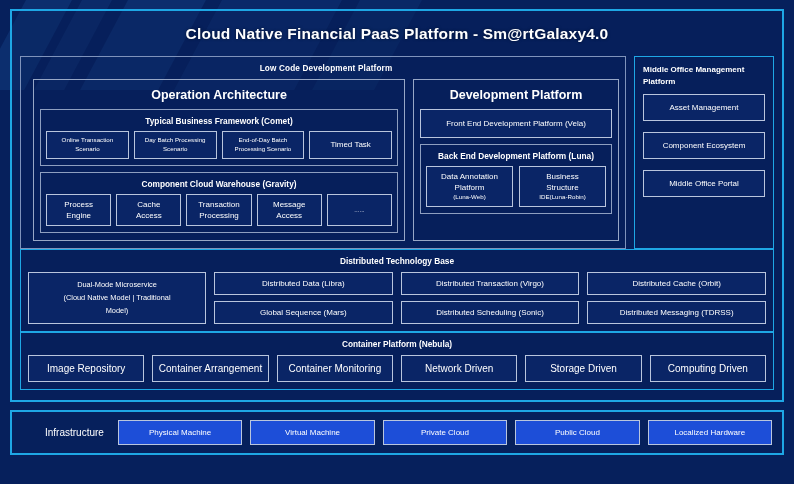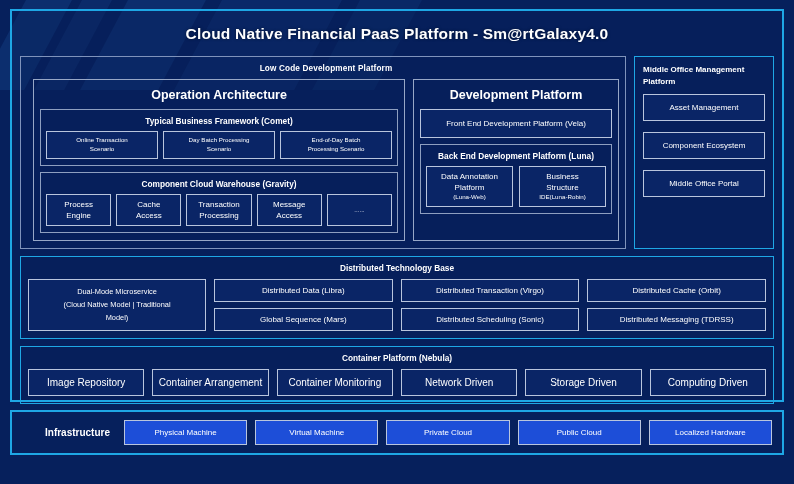--- a/index.html
+++ b/index.html
@@ -178,21 +178,21 @@
     font-size: 8px;
     padding: 8px 2px;
     margin-bottom: 11px;
   }
   .mo-item:last-child { margin-bottom: 0; }
 
   
   .band {
     border: 1px solid #1ea7e5;
     padding: 4px 7px 7px 7px;
-    margin-top: 7px;
+    margin-top: 0;
   }
   .band-title {
     text-align: center;
     font-size: 8.3px;
     font-weight: bold;
     padding: 2px 0 6px 0;
   }
 
   .dtb-row { display: flex; gap: 8px; align-items: stretch; }
 
@@ -241,21 +241,21 @@
     margin-top: 8px;
     height: 45px;
     display: flex;
     align-items: center;
     padding: 0 10px;
     gap: 8px;
   }
   .infra-label {
     flex: 0 0 auto;
     font-size: 10px;
-    font-weight: bold;
+    font-weight: normal;
     padding-right: 6px;
     white-space: nowrap;
     padding-left: 23px;
   }
   .infra-cells { flex: 1 1 auto; display: flex; gap: 8px; }
   .infra-cell {
     flex: 1 1 0;
     border: 1px solid #b9c5dd;
     background: #1d4ed8;
     text-align: center;
@@ -297,20 +297,23 @@
                   <span class="ln">Online Transaction</span>
                   <span class="ln">Scenario</span>
                 </div>
                 <div class="chip sm">
                   <span class="ln">Day Batch Processing</span>
                   <span class="ln">Scenario</span>
                 </div>
                 <div class="chip sm">
                   <span class="ln">End-of-Day Batch</span>
                   <span class="ln">Processing Scenario</span>
+                </div>
+                <div class="chip big">
+                  <span class="ln">Timed Task</span>
                 </div>
               </div>
             </div>
 
             <div class="group-box">
               <div class="group-title">Component Cloud Warehouse (Gravity)</div>
               <div class="chip-row">
                 <div class="chip big">
                   <span class="ln">Process</span>
                   <span class="ln">Engine</span>

